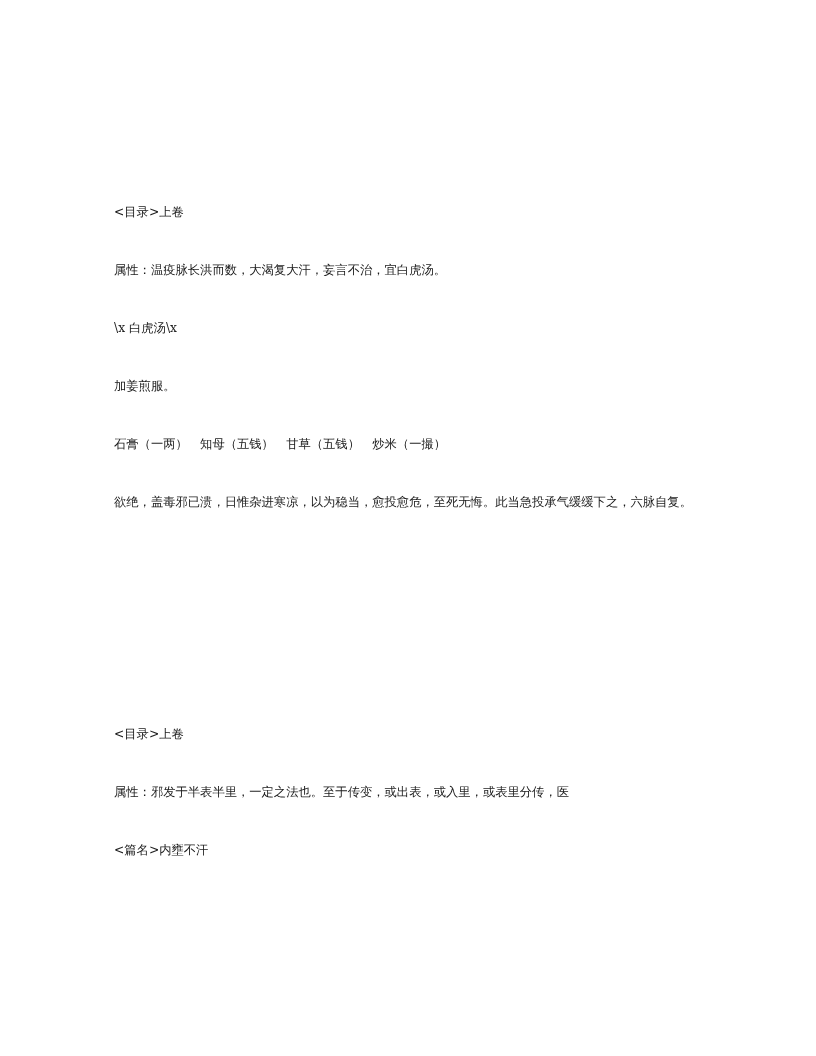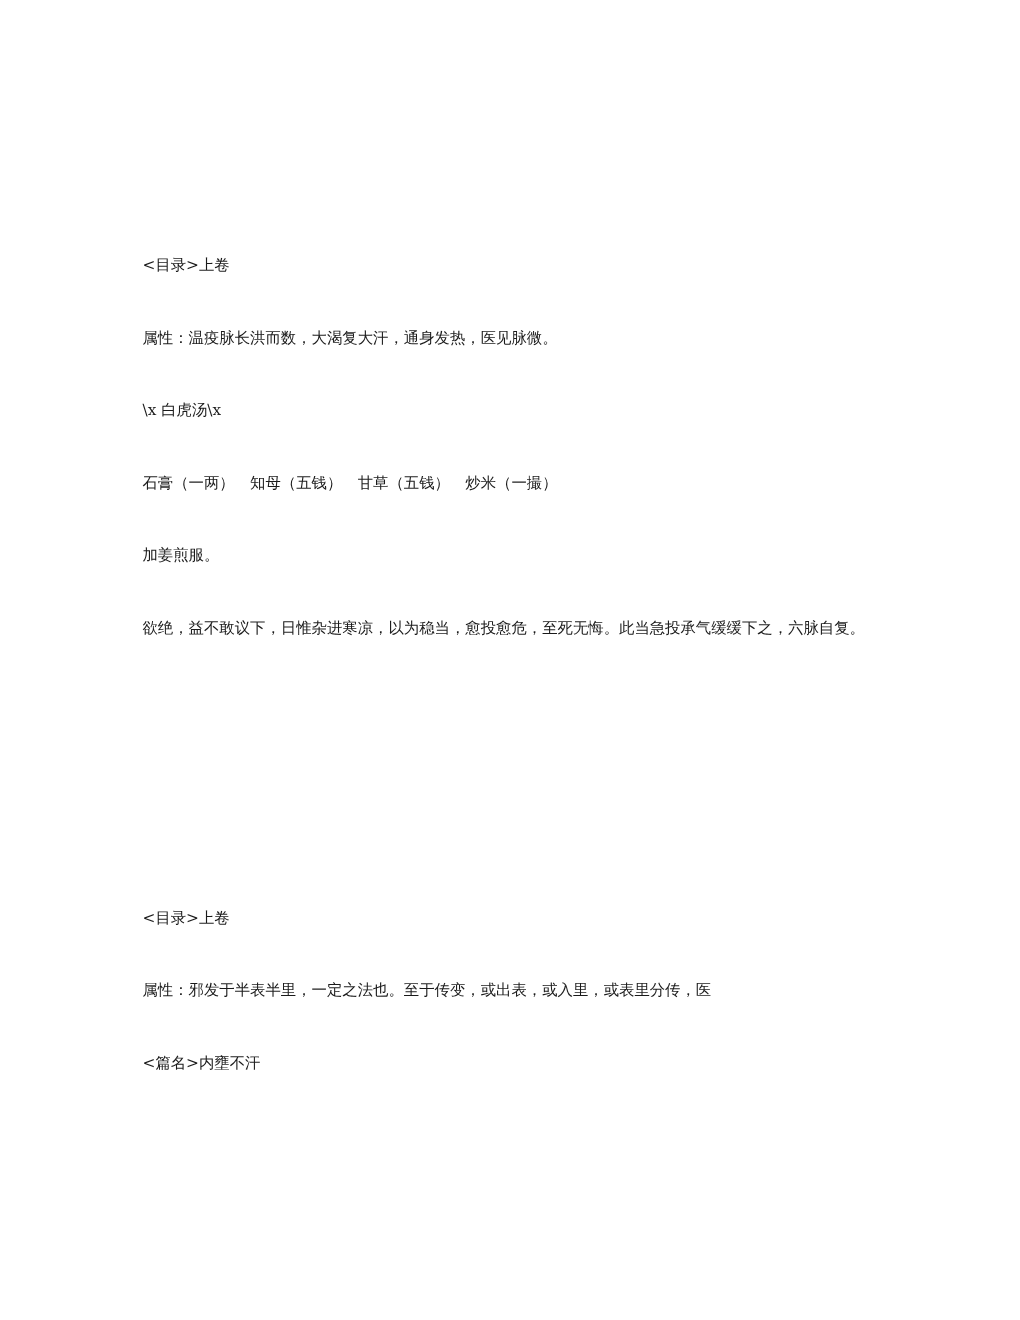--- a/index.html
+++ b/index.html
@@ -49,25 +49,25 @@
   .blank-line::after { content: "\00a0"; }
 </style>
 </head>
 <body>
 
 <div class="page">
   <div class="text-body">
 
     <div class="entry">
       <div class="line">&lt;目录&gt;上卷</div>
-      <div class="line">属性：温疫脉长洪而数，大渴复大汗，通身发热，医见脉微。</div>
+      <div class="line">属性：温疫脉长洪而数，大渴复大汗，妄言不治，宜白虎汤。</div>
       <div class="line">\x 白虎汤\x</div>
+      <div class="line">加姜煎服。</div>
       <div class="line">石膏（一两）　知母（五钱）　甘草（五钱）　炒米（一撮）</div>
-      <div class="line">加姜煎服。</div>
-      <div class="line">欲绝，益不敢议下，日惟杂进寒凉，以为稳当，愈投愈危，至死无悔。此当急投承气缓缓下之，六脉自复。</div>
+      <div class="line">欲绝，盖毒邪已溃，日惟杂进寒凉，以为稳当，愈投愈危，至死无悔。此当急投承气缓缓下之，六脉自复。</div>
     </div>
 
     <div class="line blank-line"></div>
 
     <div class="entry">
       <div class="line">&lt;目录&gt;上卷</div>
       <div class="line">属性：邪发于半表半里，一定之法也。至于传变，或出表，或入里，或表里分传，医</div>
       <div class="line">&lt;篇名&gt;内壅不汗</div>
       
       

